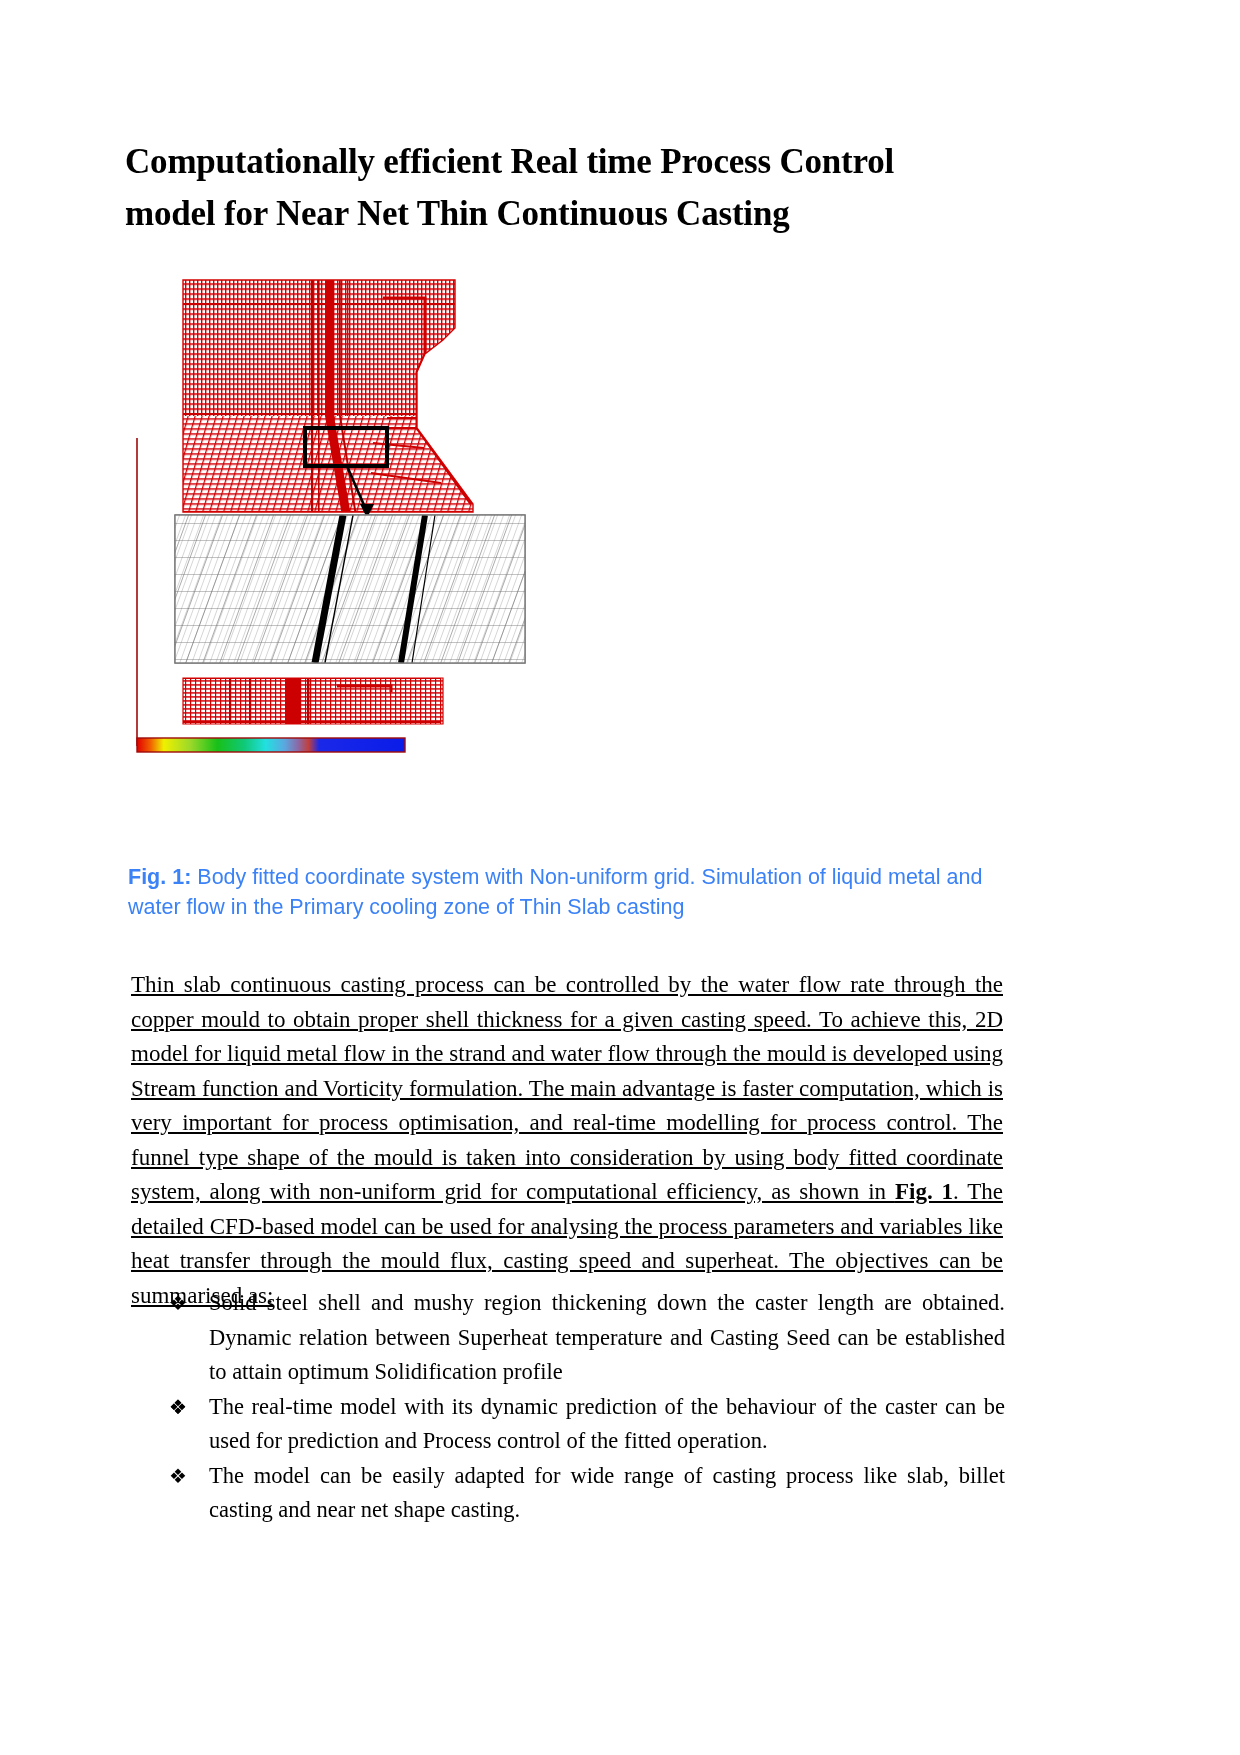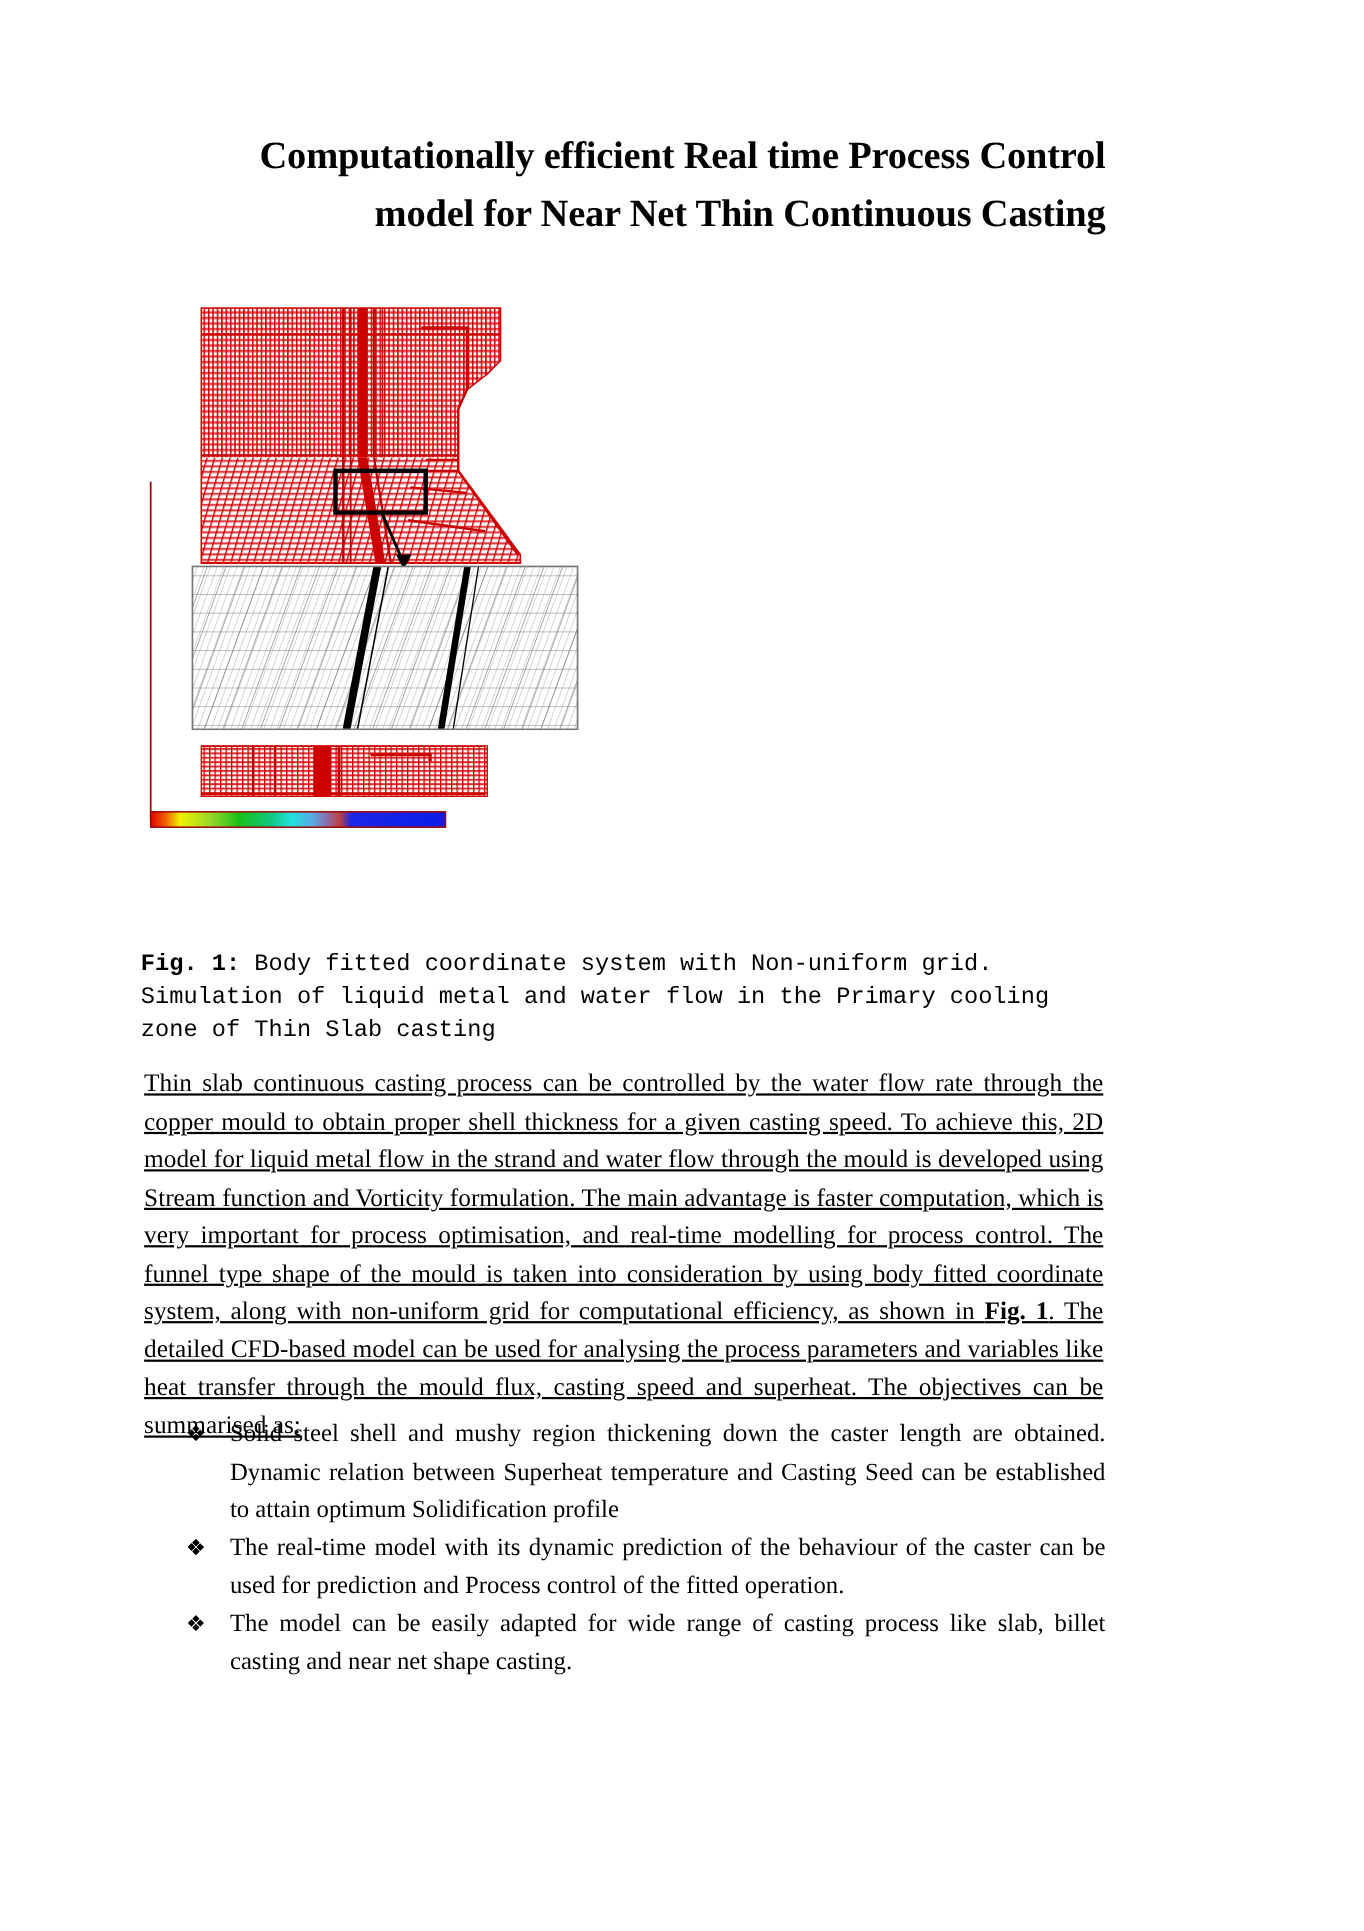--- a/index.html
+++ b/index.html
@@ -14,23 +14,23 @@
     background: #ffffff;
     overflow: hidden;
     font-family: "Liberation Serif", "DejaVu Serif", serif;
     color: #000000;
   }
 
   
   .title-block {
     position: absolute;
     left: 125px;
-    top: 116px;
+    top: 136px;
     width: 880px;
-    text-align: right;
+    text-align: left;
   }
   .title-line {
     font-family: "Liberation Serif", "DejaVu Serif", serif;
     font-weight: bold;
     font-size: 35px;
     line-height: 52px;
     letter-spacing: -0.2px;
     white-space: nowrap;
   }
 
@@ -43,24 +43,24 @@
     height: 490px;
   }
   .figure-svg { display: block; }
 
   
   .caption {
     position: absolute;
     left: 128px;
     top: 862px;
     width: 880px;
-    font-family: Liberation Mono, monospace;
+    font-family: Liberation Sans, sans-serif;
     font-size: 21.5px;
     line-height: 30px;
-    color: #000000;
+    color: #3b82f6;
   }
   .caption b { font-weight: bold; }
 
   
   .body-par {
     position: absolute;
     left: 131px;
     top: 968px;
     width: 872px;
     font-size: 23px;

